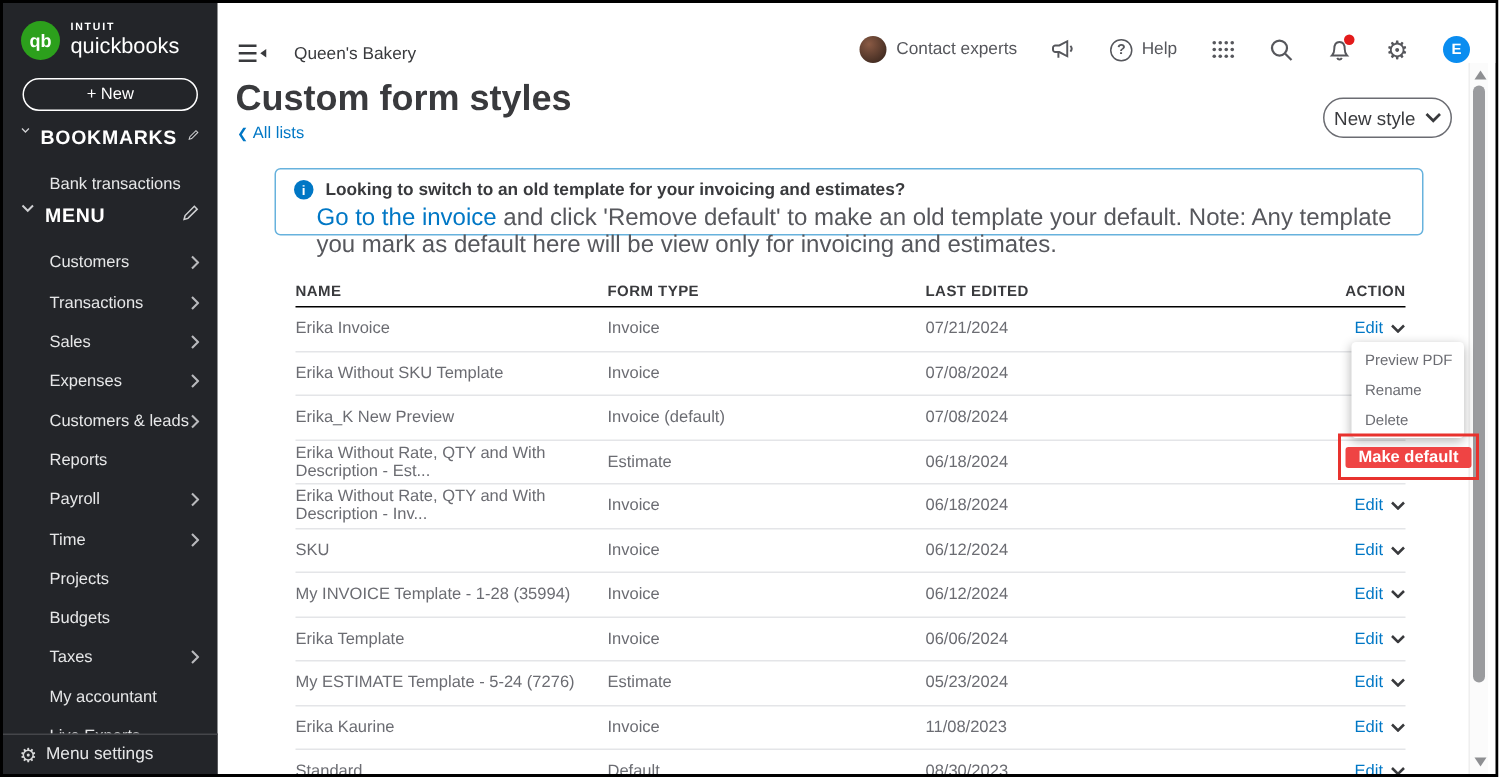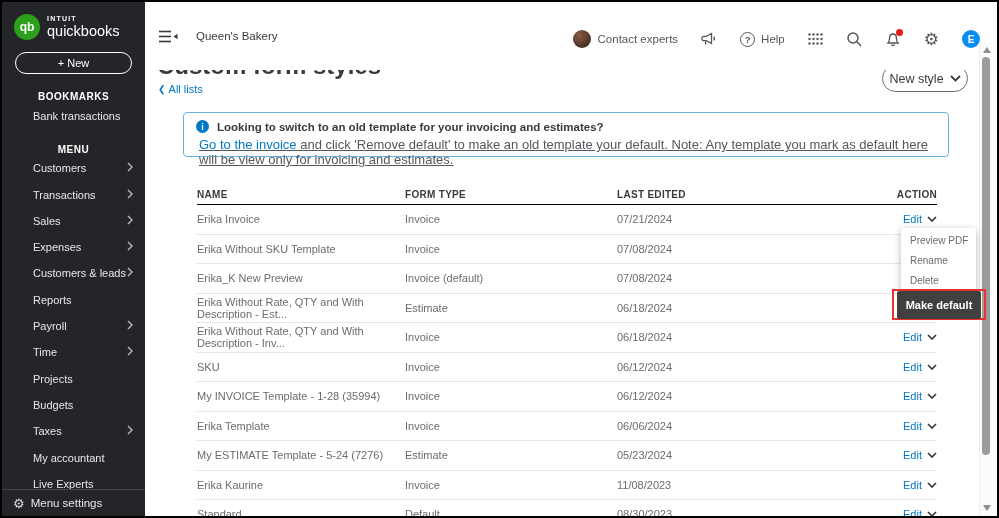--- a/index.html
+++ b/index.html
@@ -8,29 +8,29 @@
 
   
   .sidebar { position:absolute; left:0; top:0; width:143px; height:514px; background:#232529; color:#e6e7e8; z-index:2; }
   .brand { display:flex; align-items:center; gap:7px; padding:12px 0 0 12px; }
   .qb-circle { width:26px; height:26px; border-radius:50%; background:#2ca01c; color:#fff; font-weight:bold; font-size:12px; display:flex; align-items:center; justify-content:center;text-align:center; }
   .brand-txt { line-height:1; }
   .brand-intuit { font-size:7px; letter-spacing:1.2px; font-weight:bold; color:#fff; }
   .brand-product { font-size:14.5px; color:#fff; margin-top:2px; }
   .new-btn { display:flex; align-items:center; justify-content:center; margin:12px 13px 0; height:22px; border:1.5px solid #fff; border-radius:12px; background:transparent; color:#fff; font-size:11px; width:117px; cursor:pointer; font-family:inherit; }
   .nav { margin-top:10px; }
-  .sec-head { height:26px; display:flex; align-items:center; padding:0 12px; gap:7px; font-size:10px; font-weight:bold; letter-spacing:.5px; color:#fff;flex-direction:column; }
+  .sec-head { height:26px; display:flex; align-items:flex-start; padding:0 12px; gap:7px; font-size:13px; font-weight:bold; letter-spacing:.5px; color:#fff; }
   .sec-head .pencil { margin-left:auto; }
-  .nav-item { height:26.3px; display:flex; padding:0 12px 0 31px; font-size:11px; color:#e6e7e8; cursor:pointer; }
+  .nav-item { height:26.3px; display:flex; align-items:center; padding:0 12px 0 31px; font-size:11px; color:#e6e7e8; cursor:pointer; }
   .nav-item .rchev { margin-left:auto; }
   .sidebar-footer { position:absolute; left:0; right:0; bottom:0; height:27px; border-top:1px solid #45464a; background:#232529; display:flex; align-items:center; gap:6px; padding-left:11px; font-size:11.5px; color:#e6e7e8; cursor:pointer; }
   .gear-glyph { font-size:13px; color:#d8d9da; line-height:1; }
 
   
-  .topbar { position:absolute; left:143px; top:0; right:0; height:40px; background:#fff; display:flex; align-items:flex-start; padding:0 17px 0 14px; z-index:1;margin-top:28px; }
+  .topbar { position:absolute; left:143px; top:0; right:0; height:40px; background:#fff; display:flex; align-items:flex-end; padding:0 17px 0 14px; z-index:1; }
   .company { margin-left:18px; font-size:11.5px; color:#393a3d; }
   .tb-right { margin-left:auto; display:flex; align-items:center; gap:23px; }
   .contact { display:flex; align-items:center; gap:7px; font-size:11.5px; color:#56575c; cursor:pointer; }
   .avatar-photo { width:18px; height:18px; border-radius:50%; background:radial-gradient(circle at 35% 30%, #8a5a44, #2e1f18); }
   .help-wrap { display:flex; align-items:center; gap:6px; font-size:11.5px; color:#56575c; cursor:pointer; }
   .help-circle { width:15px; height:15px; border:1.4px solid #56575c; border-radius:50%; font-size:9.5px; display:flex; align-items:center; justify-content:center; color:#56575c; font-weight:bold; }
   .bell-wrap { position:relative; display:flex; }
   .bell-dot { position:absolute; top:-2px; right:-2px; width:7px; height:7px; border-radius:50%; }
   .tb-gear { font-size:17px; color:#56575c; line-height:1; cursor:pointer; }
   .user-avatar { width:18px; height:18px; border-radius:50%; background:#0a8df0; color:#fff; font-size:10px; font-weight:bold; display:flex; align-items:center; justify-content:center; cursor:pointer; }
@@ -40,37 +40,37 @@
   .page-title { position:absolute; left:155px; top:50px; font-size:24px; color:#393a3d; }
   .back-link { position:absolute; left:156px; top:81px; font-size:11px; color:#0077c5; cursor:pointer; display:flex; gap:3px; align-items:center; }
   .back-chev { font-size:9px; }
   .new-style-btn { position:absolute; left:880px; top:63px; width:86px; height:27px; border:1.5px solid #6b6c72; border-radius:14px; background:#fff; display:flex; align-items:center; justify-content:center; gap:6px; font-size:12.5px; color:#393a3d; cursor:pointer; font-family:inherit; }
 
   
   .banner { position:absolute; left:181px; top:110px; width:766px; height:45px; border:1px solid #67b2dd; border-radius:4px; background:#fff; padding:7px 10px 0 12px; }
   .banner-row1 { display:flex; align-items:center; gap:8px; }
   .info-icon { width:13px; height:13px; border-radius:50%; background:#0077c5; color:#fff; font-size:9px; font-weight:bold; display:flex; align-items:center; justify-content:center; flex:0 0 13px; }
   .banner-heading { font-size:11.5px; font-weight:bold; color:#393a3d; }
-  .banner-row2 { margin-left:3px; margin-top:4px; font-size:13px; color:#56575c;text-decoration:underline; }
+  .banner-row2 { margin-left:15px; margin-top:4px; font-size:16px; color:#56575c; }
   .banner-link { color:#0077c5; cursor:pointer; }
 
   
   .table { position:absolute; left:195px; top:183px; width:740px; }
   .thead, .trow { display:grid; grid-template-columns:208px 212px 250px 1fr; align-items:center; }
   .thead { height:20px; border-bottom:1px solid #000000; font-size:10px; font-weight:bold; color:#393a3d; letter-spacing:.3px; }
   .trow { height:29.5px; border-bottom:1px solid #e4e5e8; font-size:11px; color:#6b6c72; }
   .c-action { text-align:left; display:flex; justify-content:flex-end; align-items:center; gap:5px; cursor:pointer; }
   .edit-label { color:#0077c5; }
   .chev-dark { display:block; }
 
   
   .dropdown { position:absolute; left:899px; top:226px; width:75px; height:64px; background:#fff; border-radius:3px; box-shadow:0 2px 7px rgba(0,0,0,.3); z-index:5; padding-top:2px; }
   .dd-item { height:20px; display:flex; align-items:center; padding-left:9px; font-size:10px; color:#6b6c72; cursor:pointer; }
   .red-box { position:absolute; left:890px; top:287px; width:94px; height:31px; border:2px solid #e8322e; z-index:6; display:flex; align-items:center; justify-content:center; }
-  .make-default { width:84px; height:28px; background:#404040; border:none; border-radius:2px; color:#fff; font-weight:bold; font-size:11px; display:flex; align-items:center; justify-content:center; cursor:pointer; font-family:inherit; }
+  .make-default { width:84px; height:14px; background:#ef4444; border:none; border-radius:2px; color:#fff; font-weight:bold; font-size:11px; display:flex; align-items:center; justify-content:center; cursor:pointer; font-family:inherit; }
 
   
   .vscroll { position:absolute; right:5px; top:40px; bottom:0; width:13px; background:#fbfbfb; border-left:1px solid #efefef; z-index:4; }
   .scroll-up { position:absolute; top:5px; left:3px; width:0; height:0; border-left:4px solid transparent; border-right:4px solid transparent; border-bottom:6px solid #8e8f92; }
   .scroll-thumb { position:absolute; top:15px; left:2px; width:8px; height:398px; background:#9a9b9e; border-radius:4px; }
   .scroll-down { position:absolute; bottom:5px; left:3px; width:0; height:0; border-left:4px solid transparent; border-right:4px solid transparent; border-top:6px solid #8e8f92; }
 </style>
 </head>
 <body>
 

